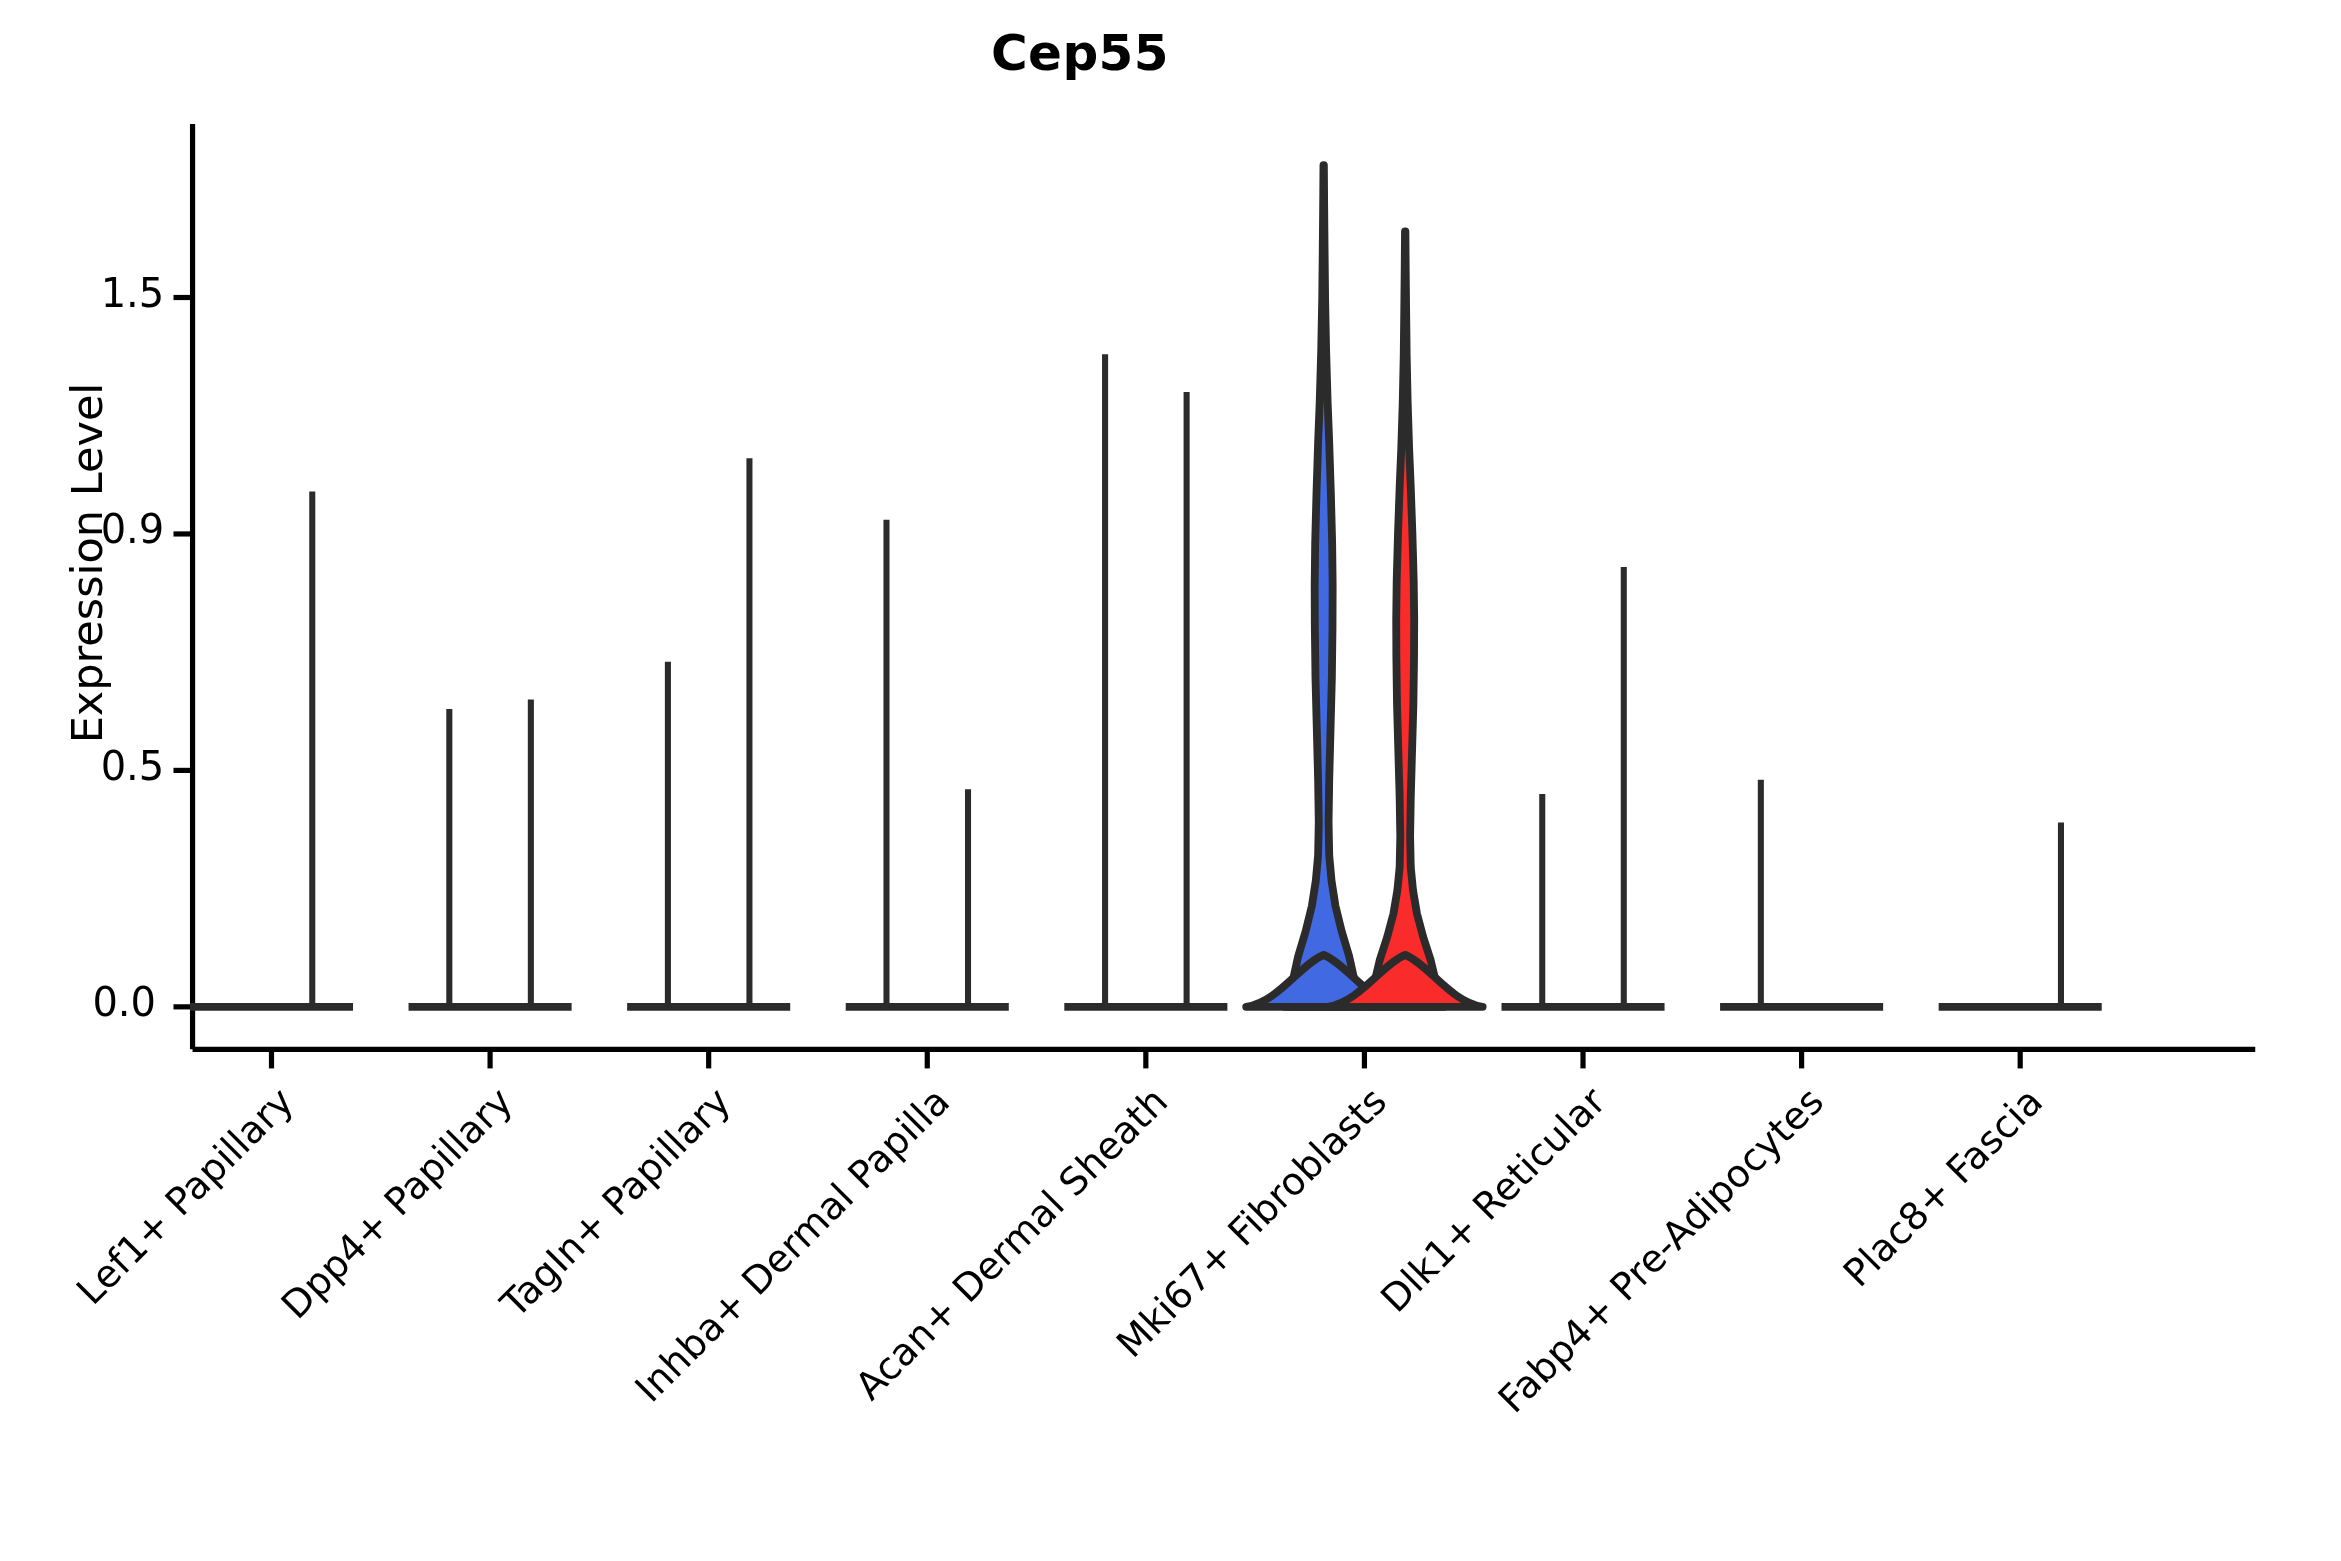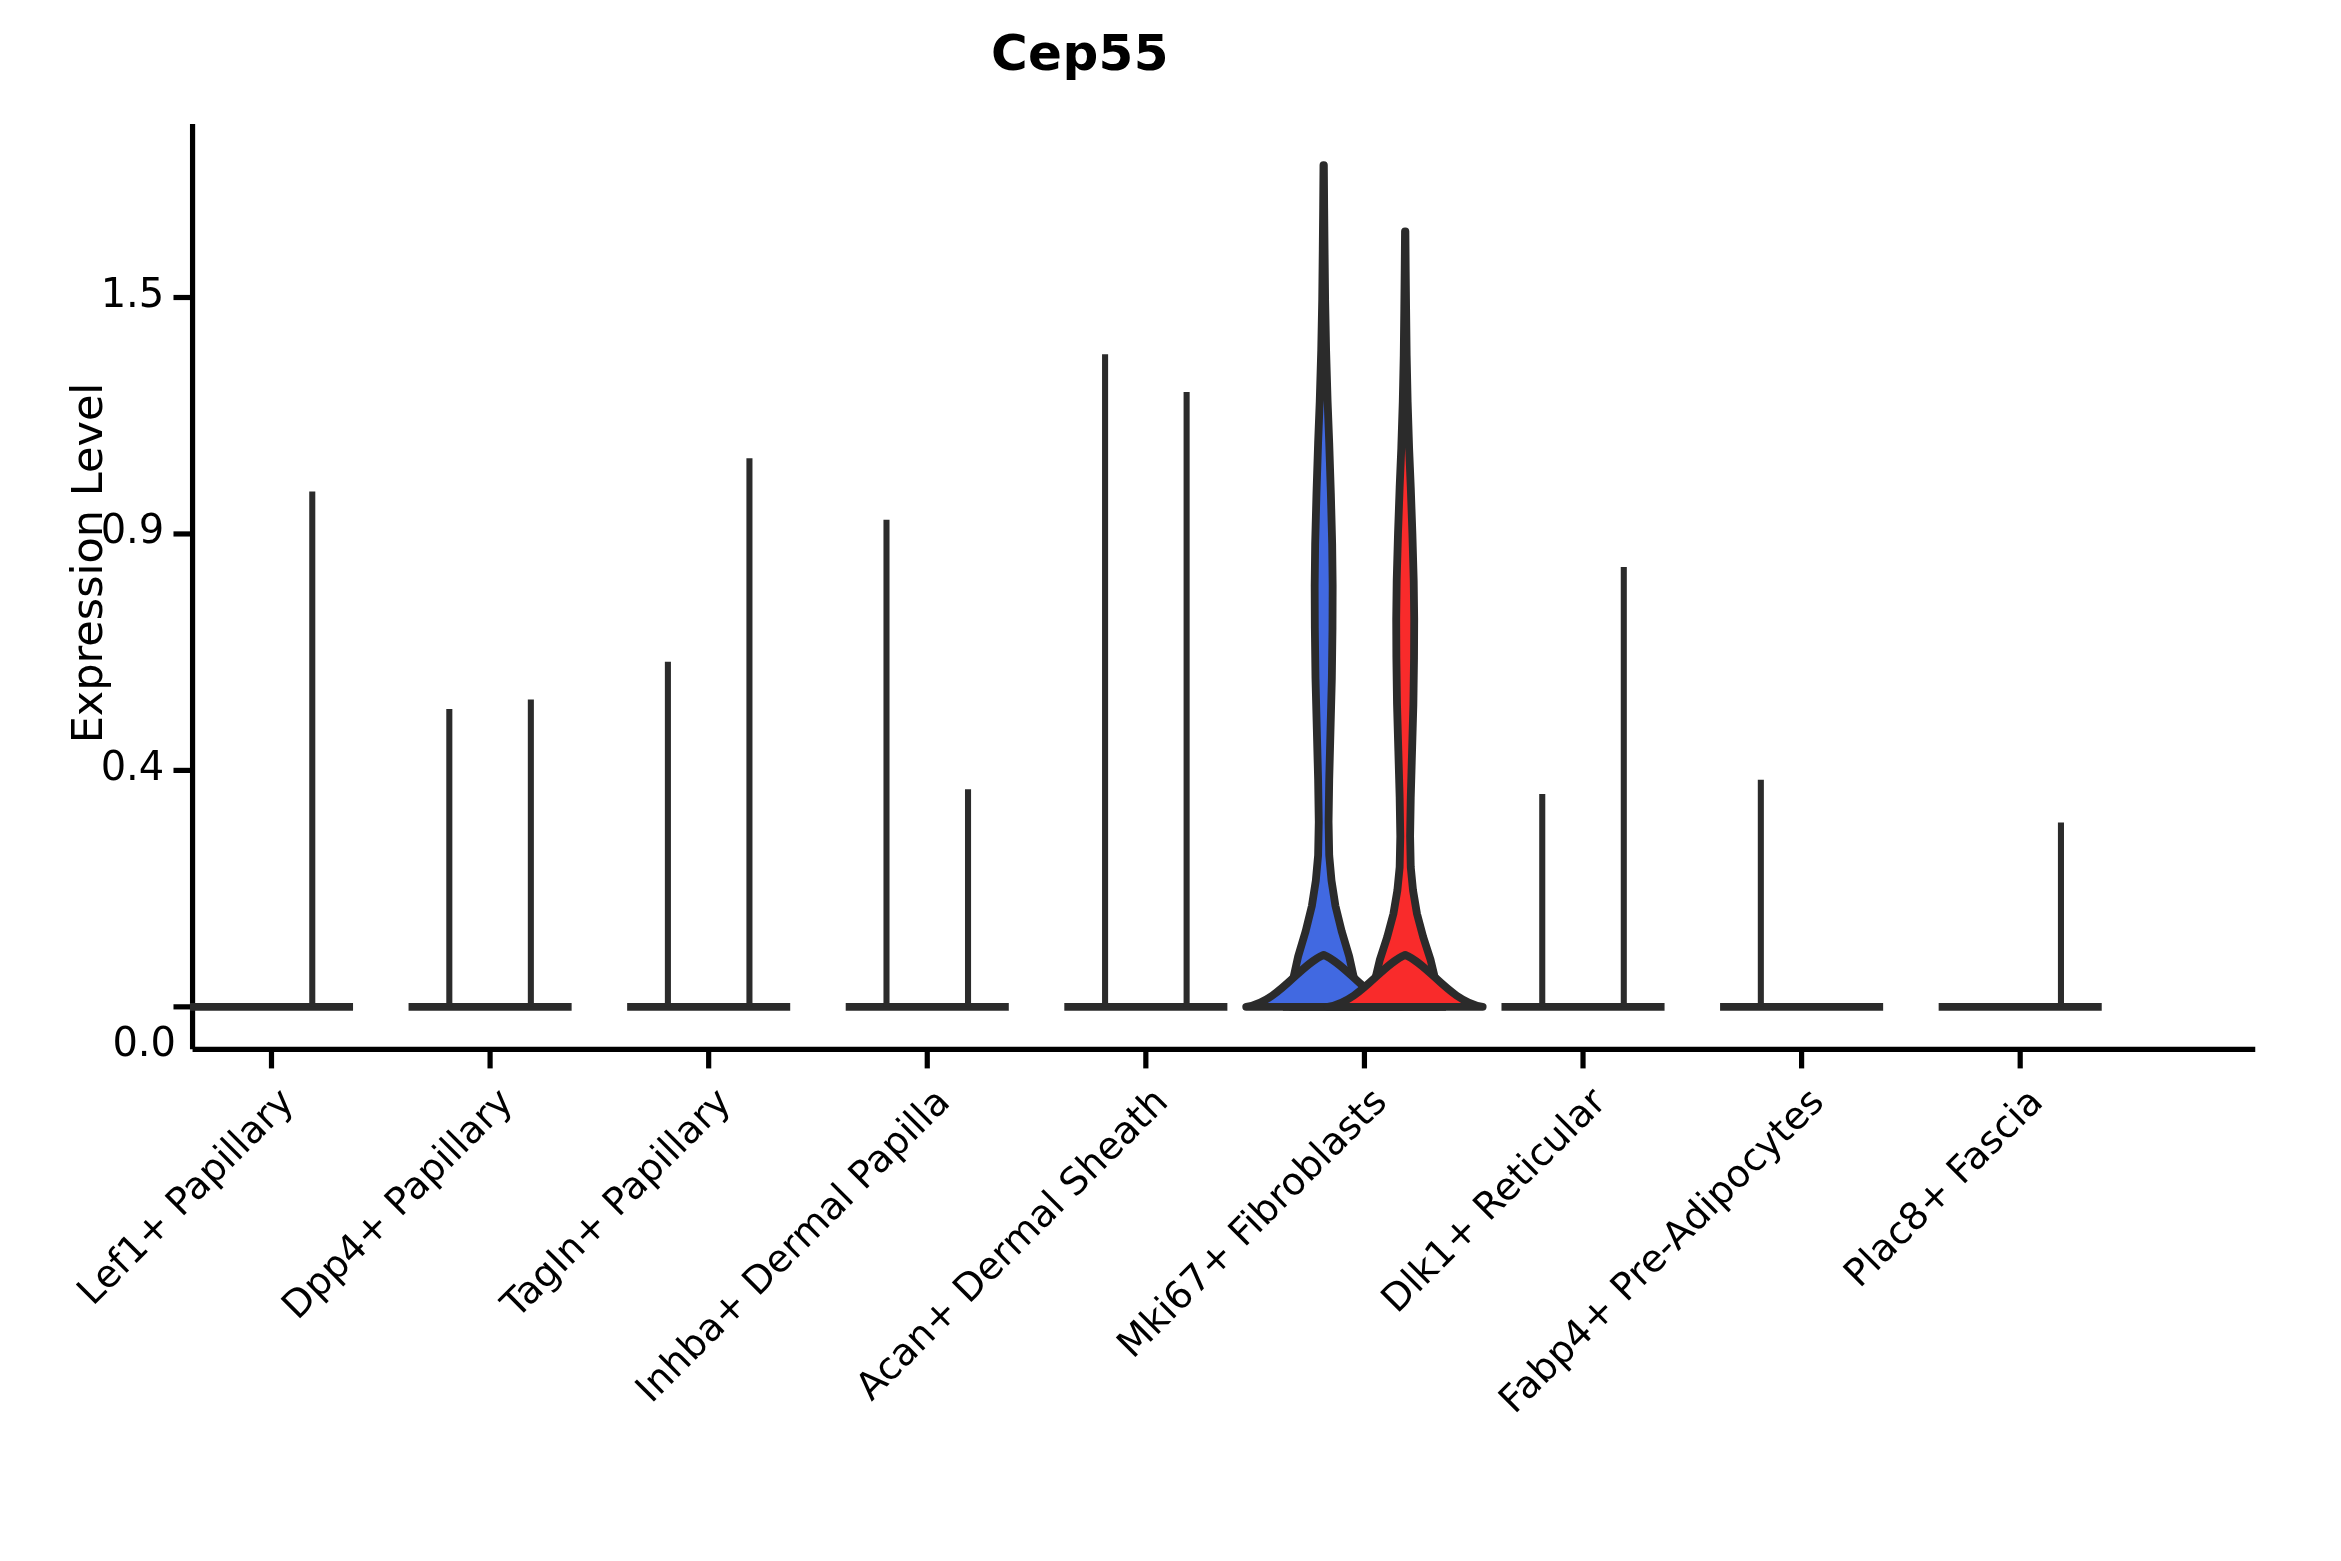--- a/index.html
+++ b/index.html
@@ -87,22 +87,22 @@
         <line x1="1368" y1="1161" x2="1368" y2="452.11" stroke="#2b2b2b" stroke-width="7" stroke-linecap="butt"></line>
         <path d="M1657.71,1161.00 L1655.83,1134.17 L1649.42,1107.34 L1640.74,1080.51 L1633.58,1053.68 L1629.05,1026.86 L1626.41,1000.03 L1625.66,964.26 L1626.41,919.54 L1627.92,865.88 L1629.43,812.23 L1630.18,758.57 L1630.37,713.85 L1629.81,669.14 L1628.30,615.48 L1626.41,561.82 L1624.53,517.11 L1622.83,463.45 L1621.70,409.79 L1621.06,356.14 L1620.60,311.42 L1620.23,266.71 L1619.77,266.71 L1619.40,311.42 L1618.94,356.14 L1618.30,409.79 L1617.17,463.45 L1615.47,517.11 L1613.59,561.82 L1611.70,615.48 L1610.19,669.14 L1609.63,713.85 L1609.82,758.57 L1610.57,812.23 L1612.08,865.88 L1613.59,919.54 L1614.34,964.26 L1613.59,1000.03 L1610.95,1026.86 L1606.42,1053.68 L1599.26,1080.51 L1590.58,1107.34 L1584.17,1134.17 L1582.29,1161.00 Z" fill="#f92b2b" stroke="#2b2b2b" stroke-width="9" stroke-linejoin="round"></path>
         <path d="M1530.7,1161 C1568.3,1155 1591.8,1113 1620,1101 C1648.2,1113 1671.7,1155 1709.3,1161 Z" fill="#f92b2b" stroke="#2b2b2b" stroke-width="9" stroke-linejoin="round"></path>
         <line x1="1872" y1="1161" x2="1872" y2="653.8710000000001" stroke="#2b2b2b" stroke-width="7" stroke-linecap="butt"></line>
         <line x1="2376" y1="1161" x2="2376" y2="948.333" stroke="#2b2b2b" stroke-width="7" stroke-linecap="butt"></line>
       </svg>
   </div>
 
   <div id="ylabel">Expression Level</div>
 
-<div class="ytick-label" style="left: 29px; top: 979px; margin-top: 40px;">0.0</div>
-    <div class="ytick-label" style="left: 17.3px; top: 743px;">0.4</div>
+<div class="ytick-label" style="left: 9px; top: 979px;">0.0</div>
+    <div class="ytick-label" style="left: 17.3px; top: 743px;">0.5</div>
     <div class="ytick-label" style="left: 17.3px; top: 506px;">0.9</div>
     <div class="ytick-label" style="left: 17.3px; top: 270px;">1.5</div>
     <div class="xtick-label" style="left: -596px; top: 1079px; width: 867px;">Lef1+ Papillary</div>
     <div class="xtick-label" style="left: -377px; top: 1079px; width: 867px;">Dpp4+ Papillary</div>
     <div class="xtick-label" style="left: -159px; top: 1079px; width: 867px;">TagIn+ Papillary</div>
     <div class="xtick-label" style="left: 60px; top: 1079px; width: 867px;">Inhba+ Dermal Papilla</div>
     <div class="xtick-label" style="left: 278px; top: 1079px; width: 867px;">Acan+ Dermal Sheath</div>
     <div class="xtick-label" style="left: 497px; top: 1079px; width: 867px;">Mki67+ Fibroblasts</div>
     <div class="xtick-label" style="left: 716px; top: 1079px; width: 867px;">Dlk1+ Reticular</div>
     <div class="xtick-label" style="left: 934px; top: 1079px; width: 867px;">Fabp4+ Pre-Adipocytes</div>

